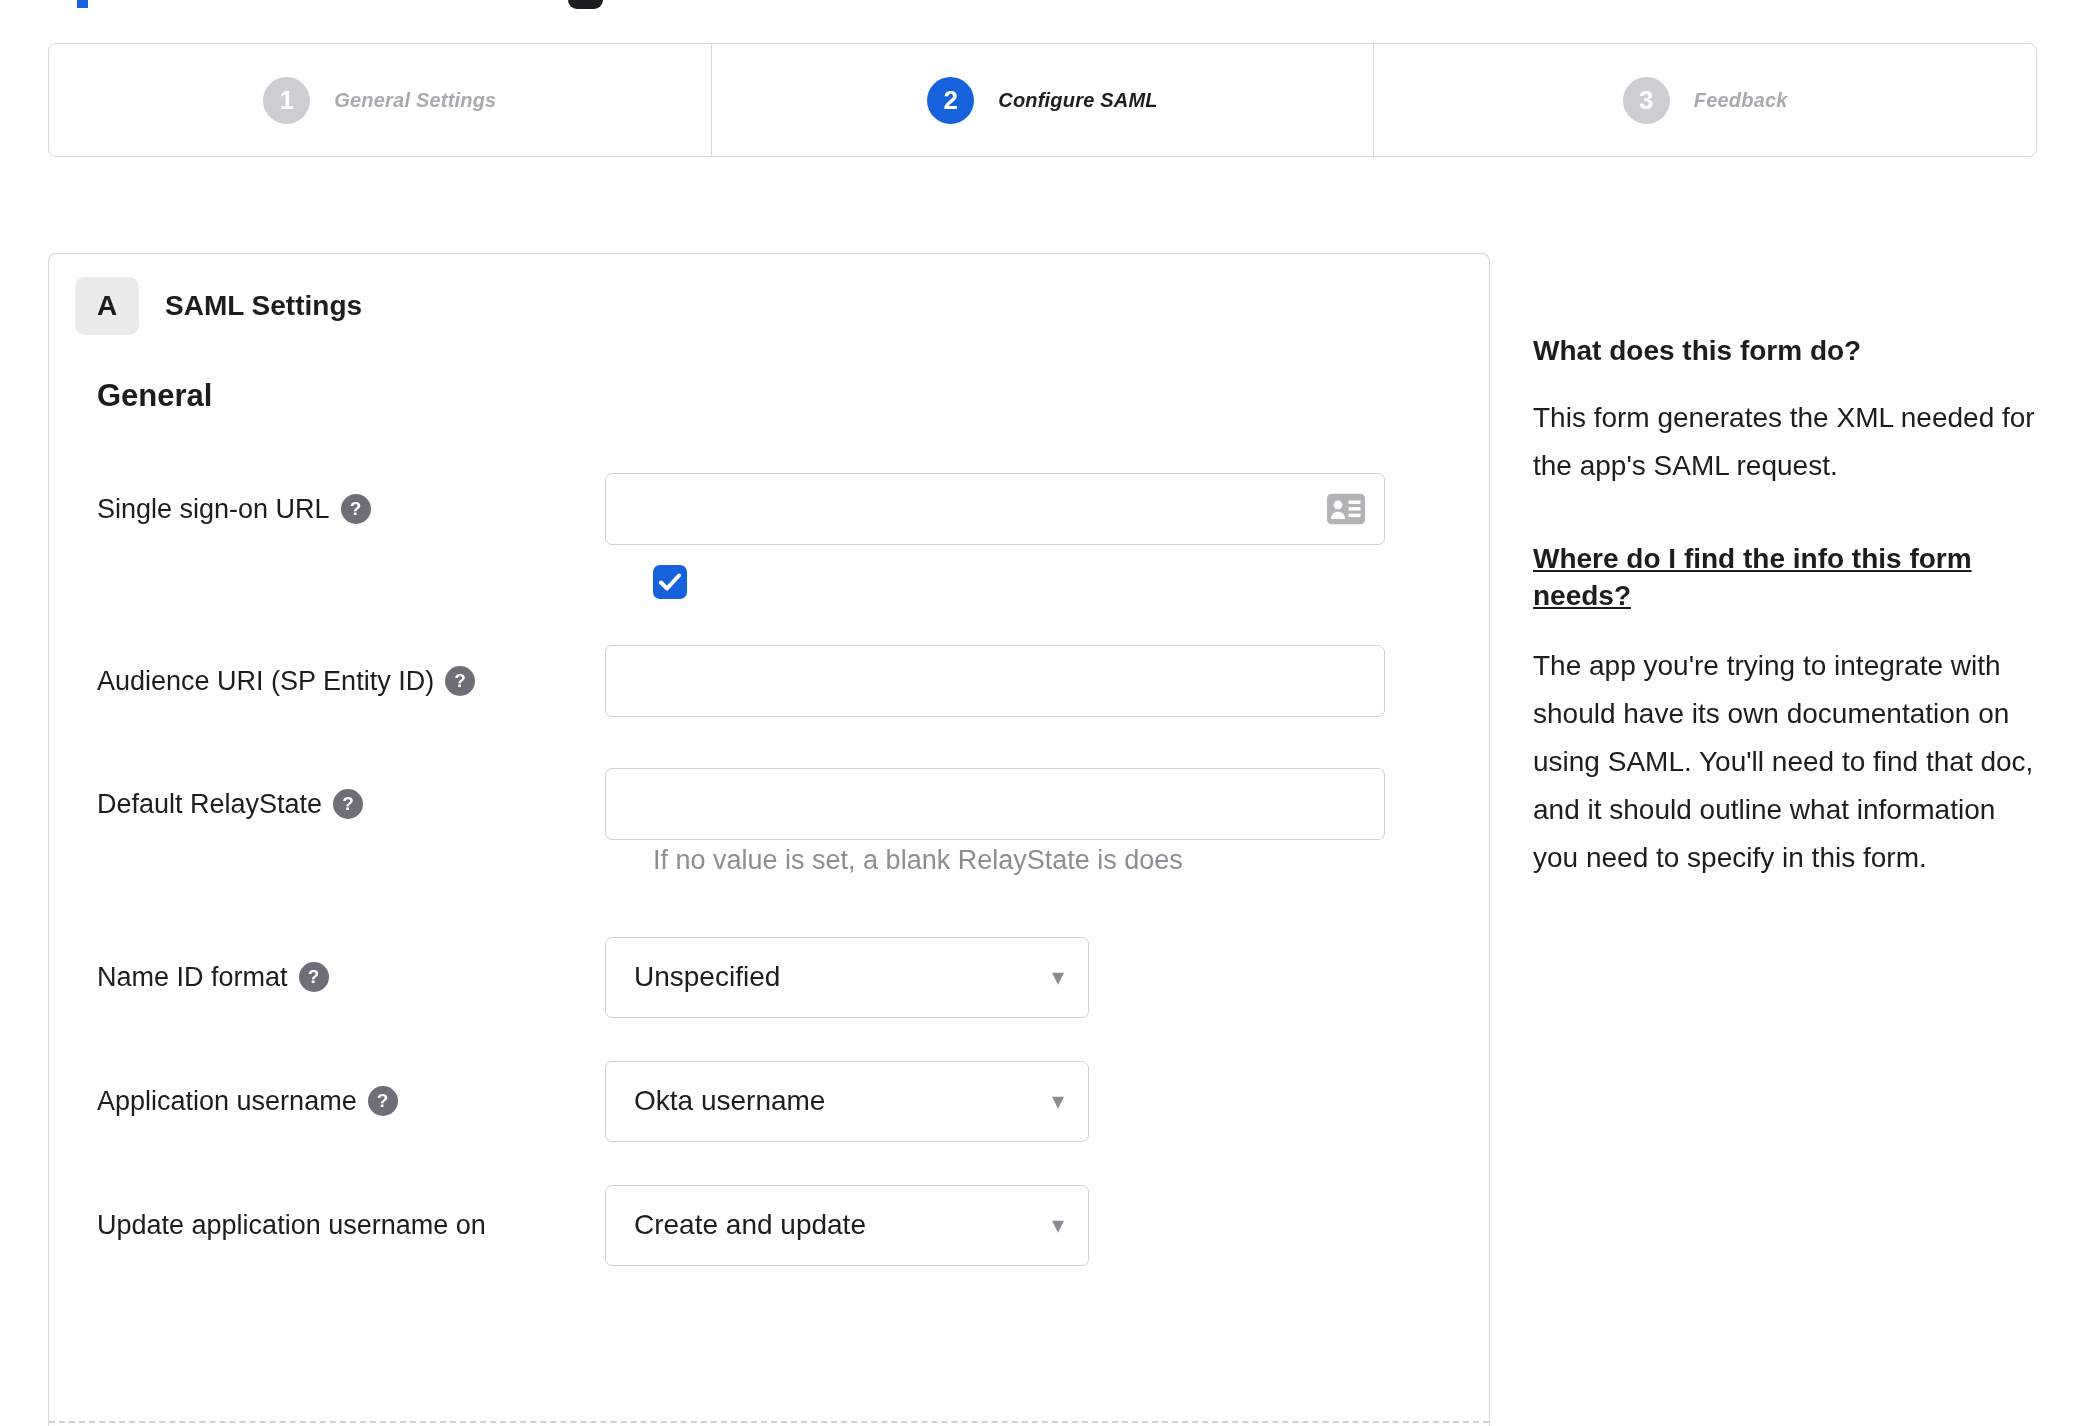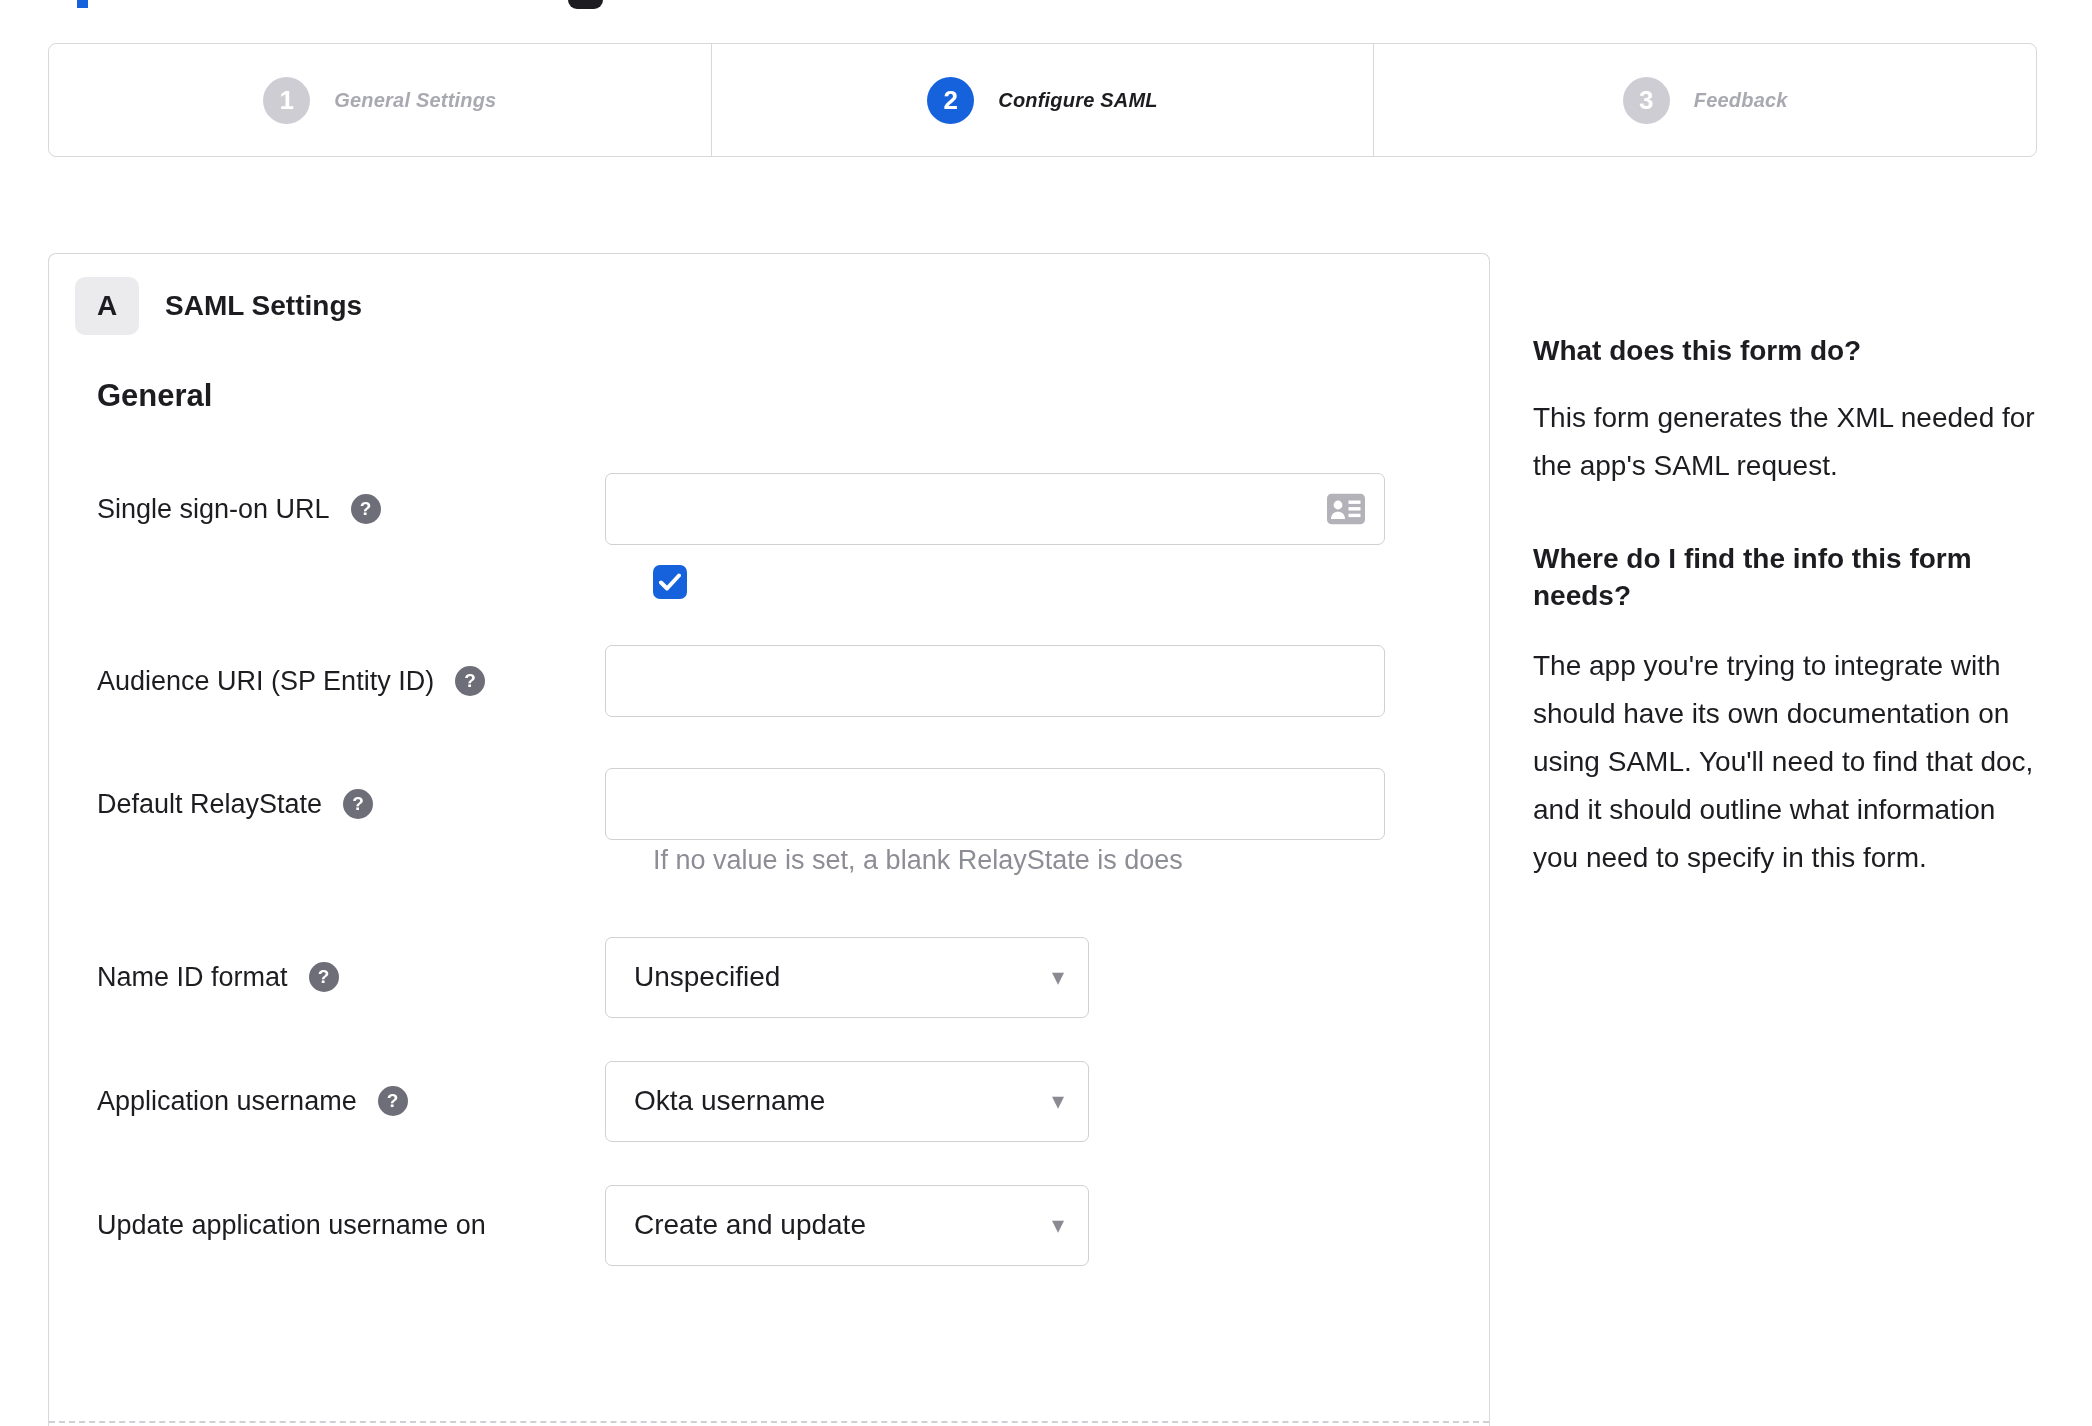--- a/index.html
+++ b/index.html
@@ -30,21 +30,21 @@
   .panel-dashed-bottom { position: absolute; left: 0; right: 0; bottom: 3px; border-top: 2px dashed #cfcfd4; }
 
   .section-badge { position: absolute; left: 26px; top: 23px; width: 64px; height: 58px;
                    background: #ebebed; border-radius: 10px; display: flex; align-items: center;
                    justify-content: center; font-size: 28px; font-weight: 700; color: #1d1d21; }
   .section-title { position: absolute; left: 116px; top: 23px; height: 58px; display: flex;
                    align-items: center; font-size: 28px; font-weight: 700; }
   .group-heading { position: absolute; left: 48px; top: 124px; font-size: 31px; font-weight: 700; }
 
   .form-row { position: absolute; left: 0; width: 100%; display: flex; align-items: center; }
-  .row-label { width: 556px; padding-left: 48px; display: flex; align-items: center; gap: 21px;
+  .row-label { width: 556px; padding-left: 48px; display: flex; align-items: center; gap: 11px;
                font-size: 27px; color: #1d1d21; flex: 0 0 556px; }
   .help-icon { width: 30px; height: 30px; border-radius: 50%; background: #6e6e78; color: #fff;
                font-size: 19px; font-weight: 700; display: inline-flex; align-items: center;
                justify-content: center; flex: 0 0 auto; cursor: pointer; }
 
   .text-input { width: 780px; height: 72px; border: 1px solid #cfcfd4; border-radius: 7px;
                 background: #fff; font-family: "Liberation Sans", sans-serif; font-size: 27px;
                 padding: 0 70px 0 24px; color: #1d1d21; outline: none; }
   .input-wrap { position: relative; width: 780px; height: 72px; }
   .input-wrap .text-input { width: 100%; height: 100%; }
@@ -65,21 +65,21 @@
 
   .advanced-link-row { position: absolute; left: 604px; width: 780px; text-align: right; }
   .advanced-link { color: #1662dd; font-size: 28px; font-weight: 600; text-decoration: none; cursor: pointer; }
 
   
   .sidebar { position: absolute; left: 1533px; top: 305px; width: 505px; }
   .sidebar h3 { font-size: 28px; font-weight: 700; line-height: 37px; color: #1d1d21; }
   .sidebar p  { font-size: 28px; font-weight: 400; line-height: 48px; color: #1d1d21; }
   .sb-h1 { margin-top: 27px; }
   .sb-p1 { margin-top: 25px; }
-  .sb-h2 { margin-top: 50px; }
+  .sb-h2 { margin-top: 50px; text-decoration: underline; }
   .sb-p2 { margin-top: 28px; }
 </style>
 </head>
 <body>
 
 <div class="page">
 
   <div class="artifact-blue"></div>
   <div class="artifact-dark"></div>
 

